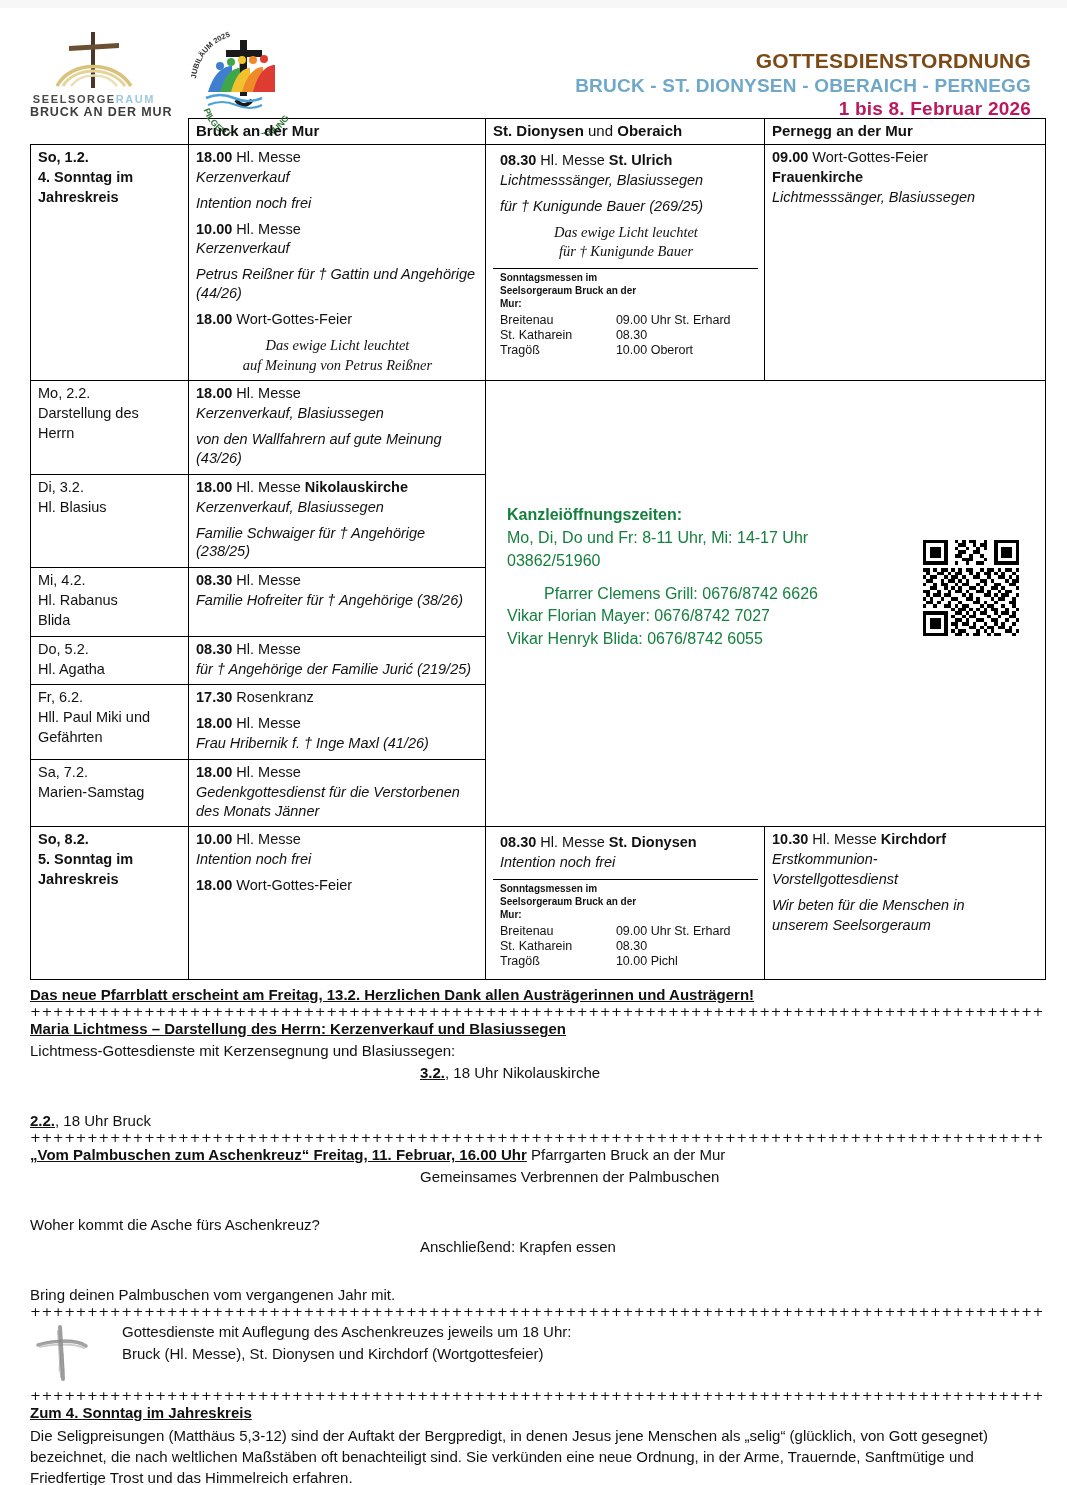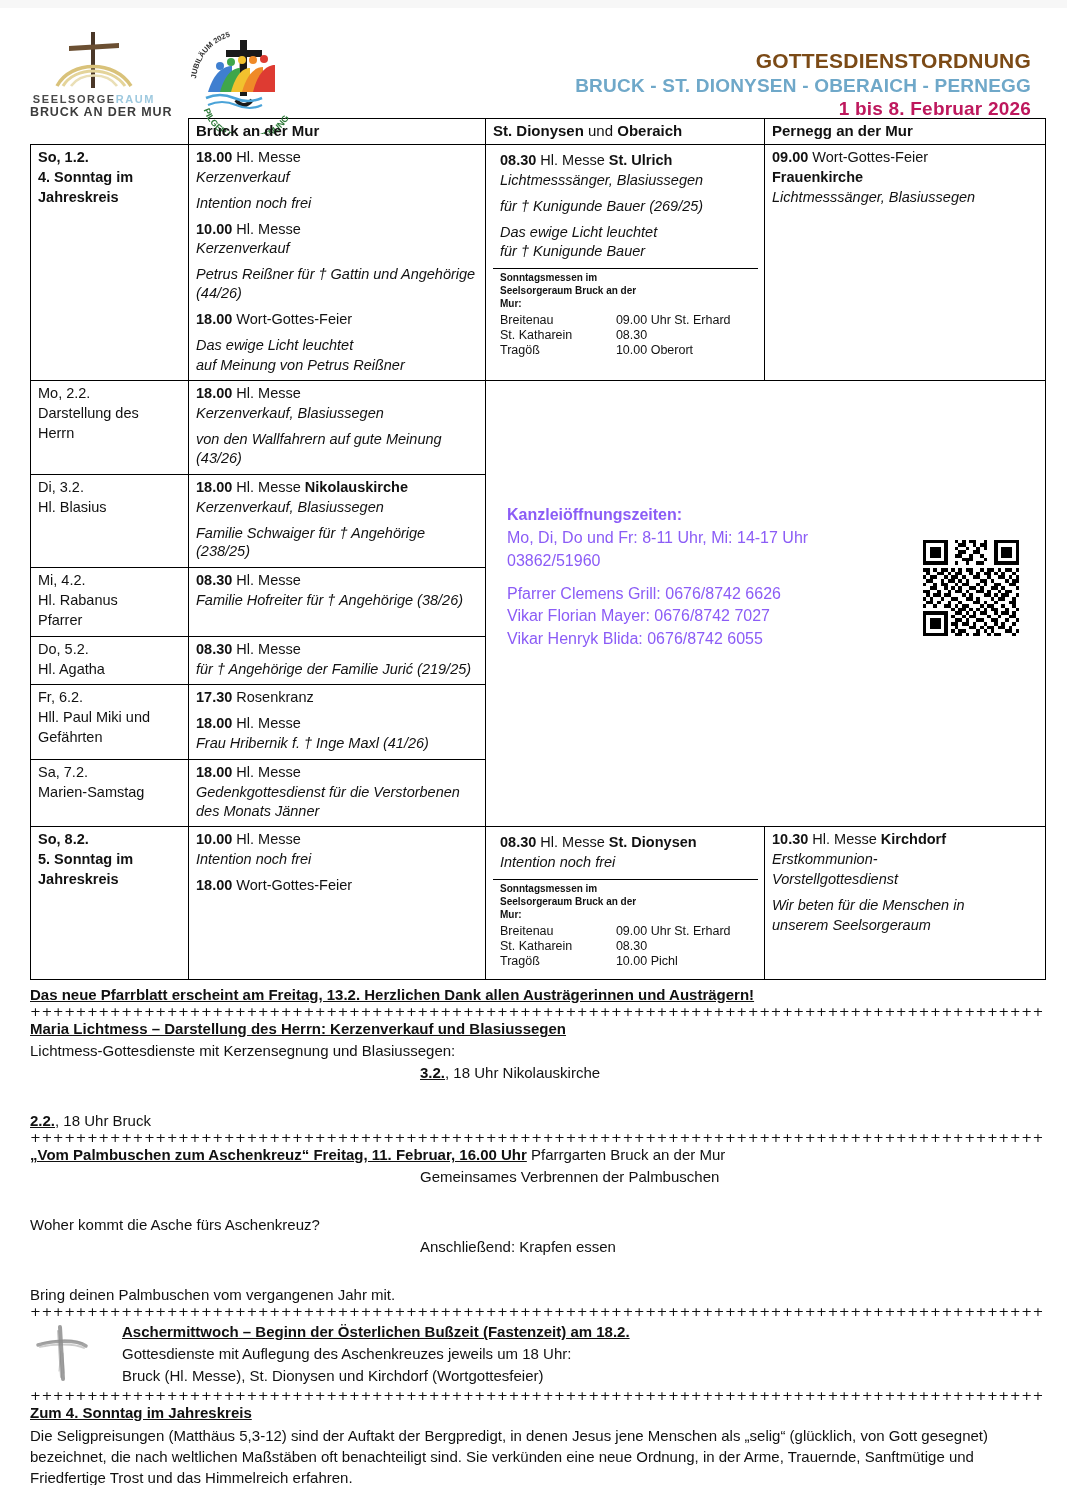--- a/index.html
+++ b/index.html
@@ -118,21 +118,21 @@
     padding: 3px 6px 4px 7px;
   }
   th.hcell.empty { border-top: none; border-left: none; }
 
   .datecell { font-size: 14.5px; line-height: 1.28; }
   .datecell.b { font-weight: bold; }
   .tm { font-weight: bold; }
   .it { font-style: italic; }
   .line { line-height: 1.3; margin: 0 0 1px 0; }
   .gap { margin-top: 7px; }
-  .center { text-align: left; }
+  .center { text-align: center; font-family: Liberation Serif, serif; }
   .bold { font-weight: bold; }
 
   
   td.nopad { padding: 0; }
   .inner-top { padding: 3px 6px 6px 7px; border-bottom: 1.3px solid #000; }
   .inner-bot { padding: 3px 6px 5px 7px; }
   .sonntagsmessen-title {
     font-weight: bold;
     font-size: 10px;
     line-height: 1.28;
@@ -160,25 +160,25 @@
     padding: 0;
     height: 100%;
     position: relative;
   }
   .kanzlei {
     position: absolute;
     left: 14px;
     top: 120px;
     font-size: 16px;
     line-height: 1.42;
-    color: #8b5cf6;
+    color: #15803d;
     width: 400px;
   }
   .kanzlei .ktitle { font-weight: bold; }
-  .kanzlei .kgap { margin-top: 10px; }
+  .kanzlei .kgap { margin-top: 10px; margin-left: 37px; }
   .qr {
     position: absolute;
     left: 412px;
     top: 148px;
     width: 132px;
     height: 112px;
     background: #fff;
     display: flex;
     align-items: center;
     justify-content: center;
@@ -590,21 +590,21 @@
           <div class="line"><span class="tm">18.00</span><span> Hl. Messe </span><span class="bold">Nikolauskirche</span></div>
           <div class="line it">Kerzenverkauf, Blasiussegen</div>
           <div class="line it gap">Familie Schwaiger für † Angehörige (238/25)</div>
         </td>
       </tr>
 
       <tr>
         <td class="datecell">
           <div class="line">Mi, 4.2.</div>
           <div class="line">Hl. Rabanus</div>
-          <div class="line">Pfarrer</div>
+          <div class="line">Blida</div>
         </td>
         <td>
           <div class="line"><span class="tm">08.30</span><span> Hl. Messe</span></div>
           <div class="line it">Familie Hofreiter für † Angehörige (38/26)</div>
         </td>
       </tr>
 
       <tr>
         <td class="datecell">
           <div class="line">Do, 5.2.</div>
@@ -725,21 +725,20 @@
             <path d="M28 10 L31 56" stroke-width="2" opacity="0.5"></path>
             <path d="M8 24 C20 20, 46 18, 56 25" stroke-width="3.5" opacity="0.8"></path>
             <path d="M10 26 C22 23, 44 22, 54 27" stroke-width="1.8" opacity="0.45"></path>
             <path d="M12 22 C24 19, 42 17, 52 22" stroke-width="1.4" opacity="0.35"></path>
             <path d="M31 30 L29 50" stroke-width="1.2" opacity="0.4"></path>
             <path d="M33 32 L34 52" stroke-width="1.2" opacity="0.4"></path>
           </g>
         </svg>
       </div>
       <div class="ash-body">
-        <div class="n-line n-bold">Aschermittwoch – Beginn der Österlichen Bußzeit (Fastenzeit) am 18.2.</div>
         <div class="n-line">Gottesdienste mit Auflegung des Aschenkreuzes jeweils um 18 Uhr:</div>
         <div class="n-line">Bruck (Hl. Messe), St. Dionysen und Kirchdorf (Wortgottesfeier)</div>
       </div>
     </div>
 
     <div class="dotrule">+++++++++++++++++++++++++++++++++++++++++++++++++++++++++++++++++++++++++++++++++++++++++++++++++++++++++++++++++++++++++++++++++++++++++++++++++++++++++++++</div>
 
     <div class="n-line n-bold">Zum 4. Sonntag im Jahreskreis</div>
     <div class="para">Die Seligpreisungen (Matthäus 5,3-12) sind der Auftakt der Bergpredigt, in denen Jesus jene Menschen als „selig“ (glücklich, von Gott gesegnet) bezeichnet, die nach weltlichen Maßstäben oft benachteiligt sind. Sie verkünden eine neue Ordnung, in der Arme, Trauernde, Sanftmütige und Friedfertige Trost und das Himmelreich erfahren.</div>
 

